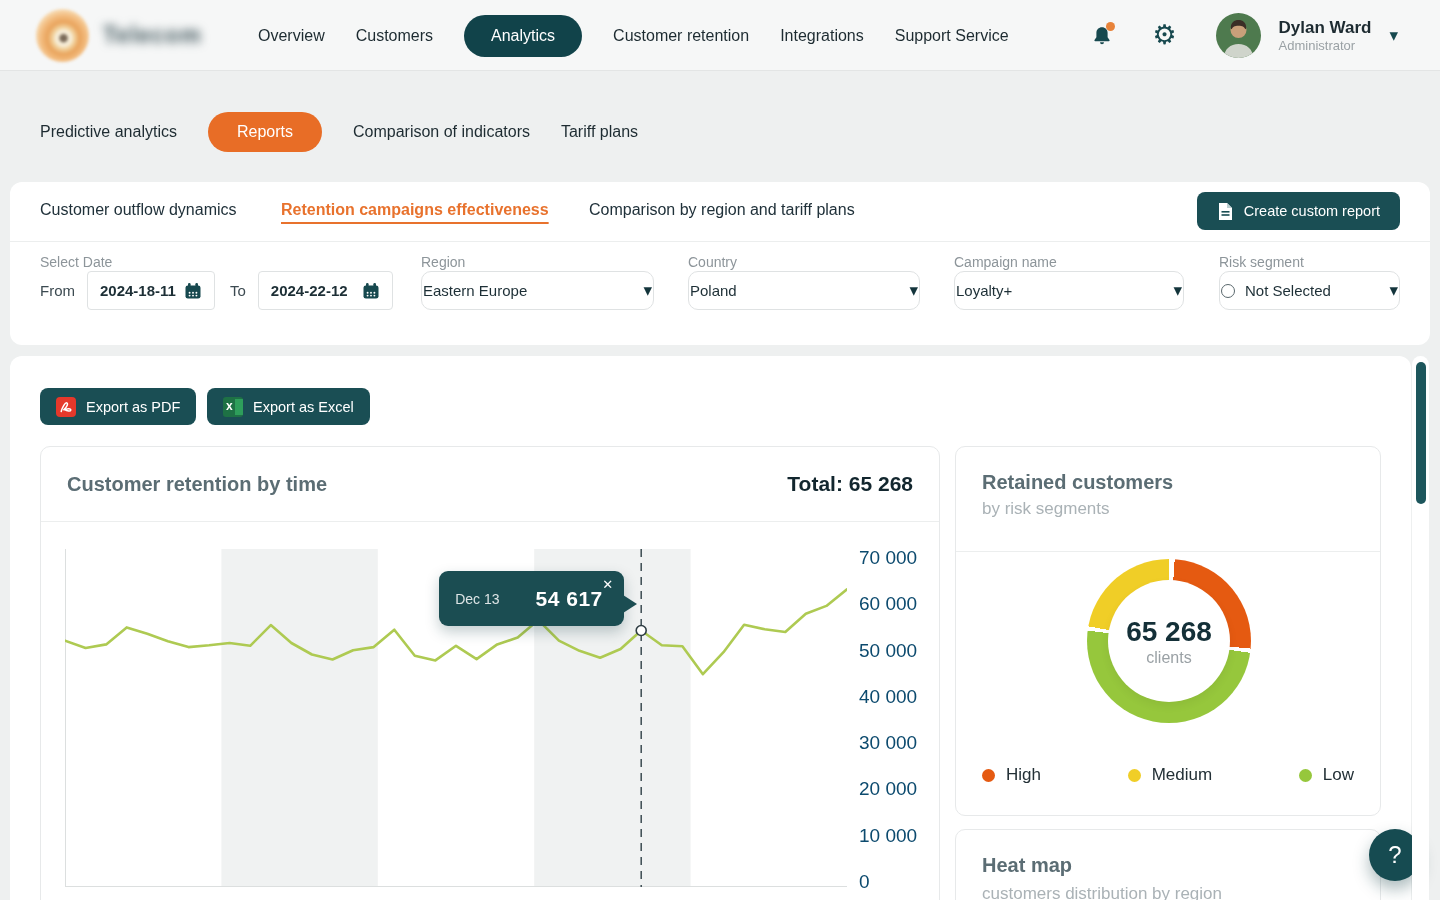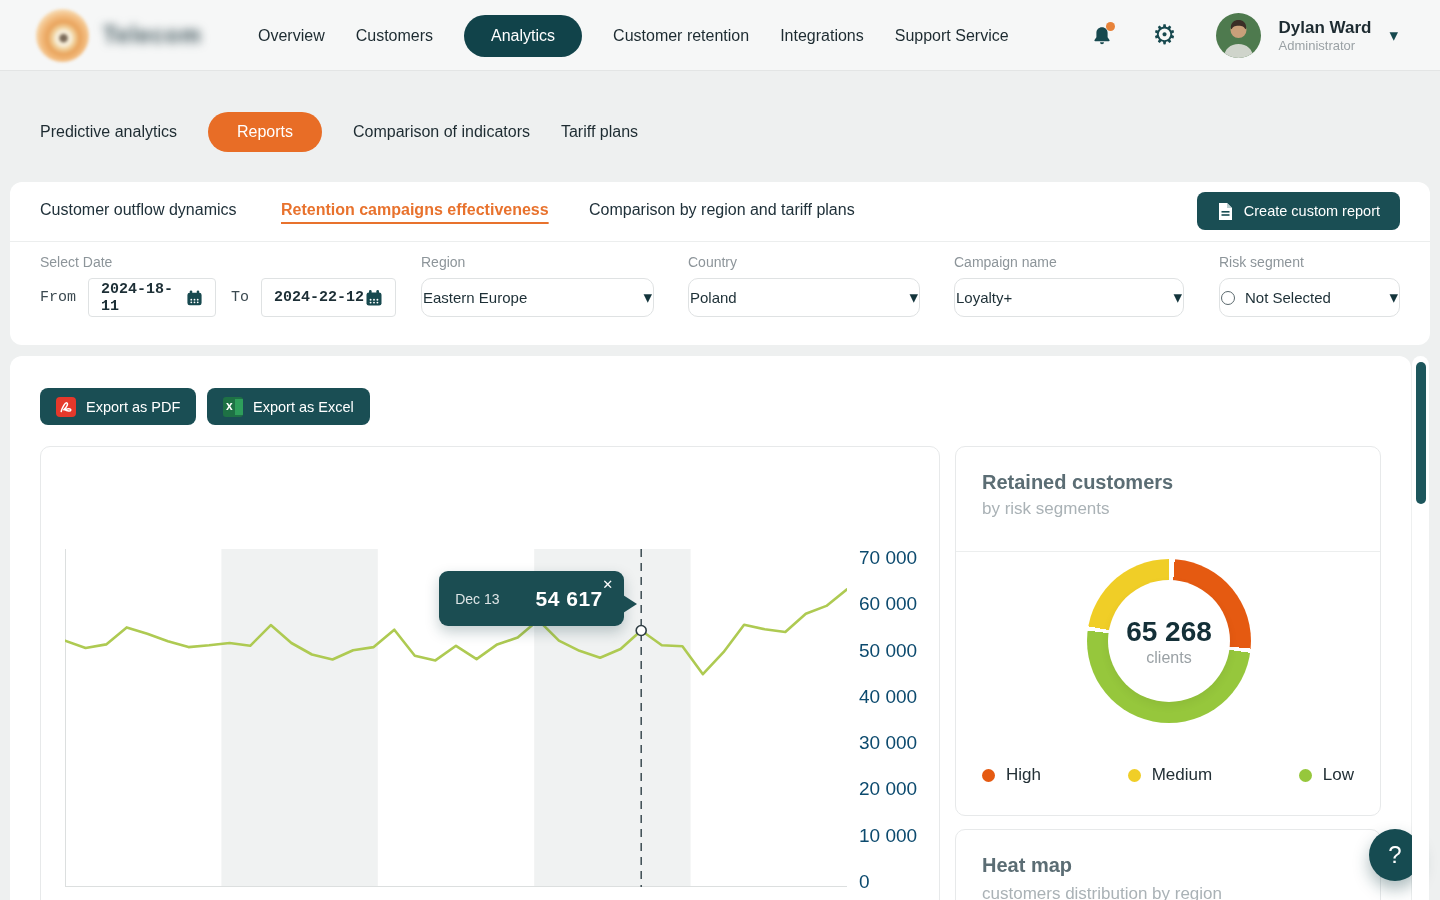--- a/index.html
+++ b/index.html
@@ -32,22 +32,22 @@
   .tab-item.pill { background:#e86d26; color:#ffffff; padding:11px 29px; border-radius:22px; }
 
   
   .report-card { position:absolute; top:182px; left:10px; width:1420px; height:163px; background:#ffffff; border-radius:12px; }
   .subtabs { position:absolute; top:0; left:0; width:100%; height:60px; border-bottom:1px solid #eceeee; }
   .subtab { position:absolute; top:19px; font-size:16px; font-weight:500; color:#20313a; cursor:pointer; }
   .subtab.active { color:#e8722d; font-weight:600; text-decoration:underline; text-underline-offset:7px; text-decoration-thickness:1.5px; }
   .create-btn { position:absolute; right:30px; top:10px; height:38px; background:#1a4e54; border:none; border-radius:8px; color:#fff; font-size:14.5px; font-family:inherit; display:flex; align-items:center; gap:10px; padding:0 20px; cursor:pointer; }
 
   .filter-group { position:absolute; top:72px; }
-  .filter-label { font-size:14px; color:#8d959a; margin-bottom:8px; }
-  .date-row { display:flex; align-items:center;font-family:Liberation Mono, monospace; }
+  .filter-label { font-size:14px; color:#8d959a; margin-bottom:1px; }
+  .date-row { display:flex; align-items:center; }
   .inline-label { font-size:15px; color:#3c4a51; }
   .date-input { height:39px; border:1px solid #dfe2e3; border-radius:4px; display:flex; align-items:center; justify-content:space-between; padding:0 12px; background:#fff; cursor:pointer; }
   .date-input .val { font-size:15px; font-weight:600; color:#1d2f36; }
   .select { height:39px; border:1px solid #dfe2e3; border-radius:10px; display:flex; align-items:center; padding:0 1px; background:#fff; cursor:pointer; }
   .select .val { font-size:15px; color:#1d2f36; }
   .select .chev { margin-left:auto; font-size:17px; color:#13343b; }
   .risk-circle { width:14px; height:14px; border:1.5px solid #5a686d; border-radius:50%; margin-right:10px; flex:none; }
 
   
   .main-card { position:absolute; top:356px; left:10px; width:1401px; height:560px; background:#ffffff; border-radius:12px; }
@@ -249,20 +249,24 @@
 
   <button class="export-btn xls-btn">
     <span class="xls-badge">
       <span class="sheet"></span>
         <span class="x">x</span>
     </span>
     <span>Export as Excel</span>
   </button>
 
   <div class="chart-card">
+    <div class="chart-head">
+      <div class="chart-title">Customer retention by time</div>
+      <div class="chart-total">Total: 65 268</div>
+    </div>
     <svg id="retention-svg" class="plot-svg" width="782" height="338" viewBox="0 0 782 338">
         <rect x="156.4" y="0" width="156.4" height="338" fill="#f0f2f2"></rect>
         <rect x="469.2" y="0" width="156.4" height="338" fill="#f0f2f2"></rect>
         <line x1="0.5" y1="0" x2="0.5" y2="338" stroke="#dcdfdf" stroke-width="1"></line>
         <line x1="0" y1="337.5" x2="782" y2="337.5" stroke="#dcdfdf" stroke-width="1"></line>
         <line x1="576.2" y1="0" x2="576.2" y2="338" stroke="#3c4c52" stroke-width="1.5" stroke-dasharray="8 6"></line>
         <polyline points="0.0,91.7 20.6,99.0 41.2,95.4 61.7,78.4 82.3,84.8 102.9,92.2 123.5,98.1 144.1,96.3 164.6,94.0 185.2,96.8 205.8,76.1 226.4,94.0 246.9,105.5 267.5,110.5 288.1,101.3 308.7,98.1 329.3,80.7 349.8,106.8 370.4,111.4 391.0,96.8 411.6,110.1 432.2,95.4 452.7,88.5 473.3,71.1 493.9,91.7 514.5,101.8 535.1,108.7 555.6,100.0 576.2,81.5 596.8,96.3 617.4,97.2 637.9,125.2 658.5,103.2 679.1,75.7 699.7,80.2 720.3,83.0 740.8,64.7 761.4,56.9 782.0,40.3" fill="none" stroke="#aeca52" stroke-width="2.6" stroke-linejoin="round" stroke-linecap="round"></polyline>
         <circle cx="576.2" cy="81.5" r="5" fill="#ffffff" stroke="#2e3d43" stroke-width="1.6"></circle>
       </svg>
     <div class="y-labels">

